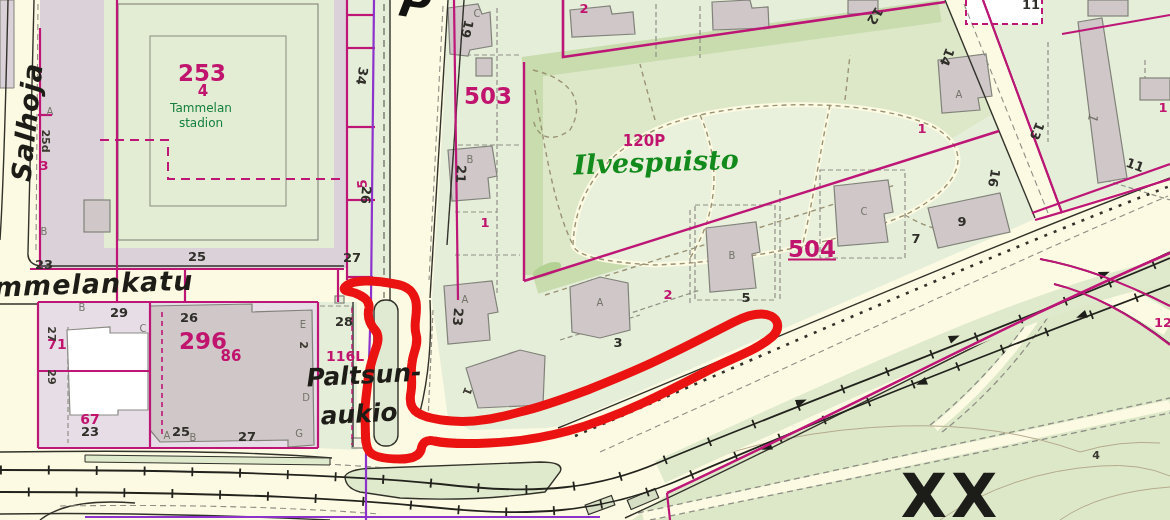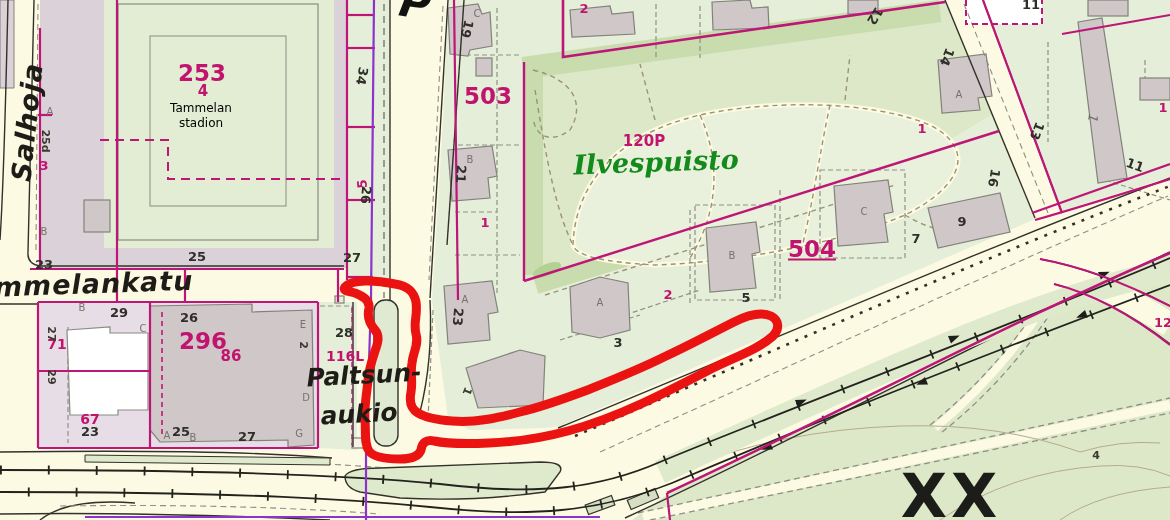--- a/index.html
+++ b/index.html
@@ -13,21 +13,21 @@
   .cutglyph{font-family:"DejaVu Sans",sans-serif;font-style:italic;font-weight:800;font-size:42px;color:#121210;}
   .park{font-family:"DejaVu Serif","DejaVu Sans",serif;font-style:italic;font-weight:700;font-size:27px;color:#128a1c;}
   .maglg{font-weight:700;font-size:23px;color:#c0146e;}
   .magmd{font-weight:700;font-size:15px;color:#c0146e;}
   .magmd2{font-weight:700;font-size:14px;color:#c0146e;}
   .magsm{font-weight:700;font-size:13px;color:#c0146e;}
   .blk{font-weight:600;font-size:13px;color:#2f2e29;}
   .blksm{font-weight:600;font-size:11px;color:#3a382f;}
   .gry{font-weight:500;font-size:10px;color:#75746a;}
   .gryit{font-style:italic;font-weight:500;font-size:13px;color:#6e6d64;}
-  .stad{font-weight:500;font-size:12px;color:#000000;}
+  .stad{font-weight:500;font-size:12px;color:#15803d;}
   .xx{font-weight:900;font-size:60px;color:#1c1c18;letter-spacing:4px;}
 </style>
 </head>
 <body>
 
 <div id="stage">
 <svg width="1170" height="520" viewBox="0 0 1170 520">
 
   <g>
 
@@ -283,21 +283,21 @@
       <div class="lbl magsm" style="left: 1163px; top: 322px; transform: translate(-50%, -50%);">12</div>
       <div class="lbl magsm" style="left: 362px; top: 184px; transform: translate(-50%, -50%) rotate(-95deg);">5</div>
       <div class="lbl blk" style="left: 197px; top: 256px; transform: translate(-50%, -50%);">25</div>
       <div class="lbl blk" style="left: 44px; top: 264px; transform: translate(-50%, -50%);">23</div>
       <div class="lbl blk" style="left: 119px; top: 312px; transform: translate(-50%, -50%);">29</div>
       <div class="lbl blk" style="left: 189px; top: 317px; transform: translate(-50%, -50%);">26</div>
       <div class="lbl blk" style="left: 90px; top: 431px; transform: translate(-50%, -50%);">23</div>
       <div class="lbl blk" style="left: 181px; top: 431px; transform: translate(-50%, -50%);">25</div>
       <div class="lbl blk" style="left: 247px; top: 436px; transform: translate(-50%, -50%);">27</div>
       <div class="lbl blk" style="left: 352px; top: 257px; transform: translate(-50%, -50%);">27</div>
-      <div class="lbl blk" style="left: 344px; top: 332px; transform: translate(-50%, -50%);">28</div>
+      <div class="lbl blk" style="left: 344px; top: 321px; transform: translate(-50%, -50%);">28</div>
       <div class="lbl blk" style="left: 362px; top: 76px; transform: translate(-50%, -50%) rotate(100deg);">34</div>
       <div class="lbl blk" style="left: 366px; top: 195px; transform: translate(-50%, -50%) rotate(95deg);">26</div>
       <div class="lbl blksm" style="left: 51px; top: 334px; transform: translate(-50%, -50%) rotate(90deg);">27</div>
       <div class="lbl blksm" style="left: 51px; top: 377px; transform: translate(-50%, -50%) rotate(90deg);">29</div>
       <div class="lbl blksm" style="left: 303px; top: 345px; transform: translate(-50%, -50%) rotate(90deg);">2</div>
       <div class="lbl blksm" style="left: 45px; top: 141px; transform: translate(-50%, -50%) rotate(90deg);">25d</div>
       <div class="lbl blk" style="left: 467px; top: 29px; transform: translate(-50%, -50%) rotate(103deg);">19</div>
       <div class="lbl blk" style="left: 461px; top: 174px; transform: translate(-50%, -50%) rotate(93deg);">21</div>
       <div class="lbl blk" style="left: 458px; top: 317px; transform: translate(-50%, -50%) rotate(95deg);">23</div>
       <div class="lbl blk" style="left: 618px; top: 342px; transform: translate(-50%, -50%);">3</div>

